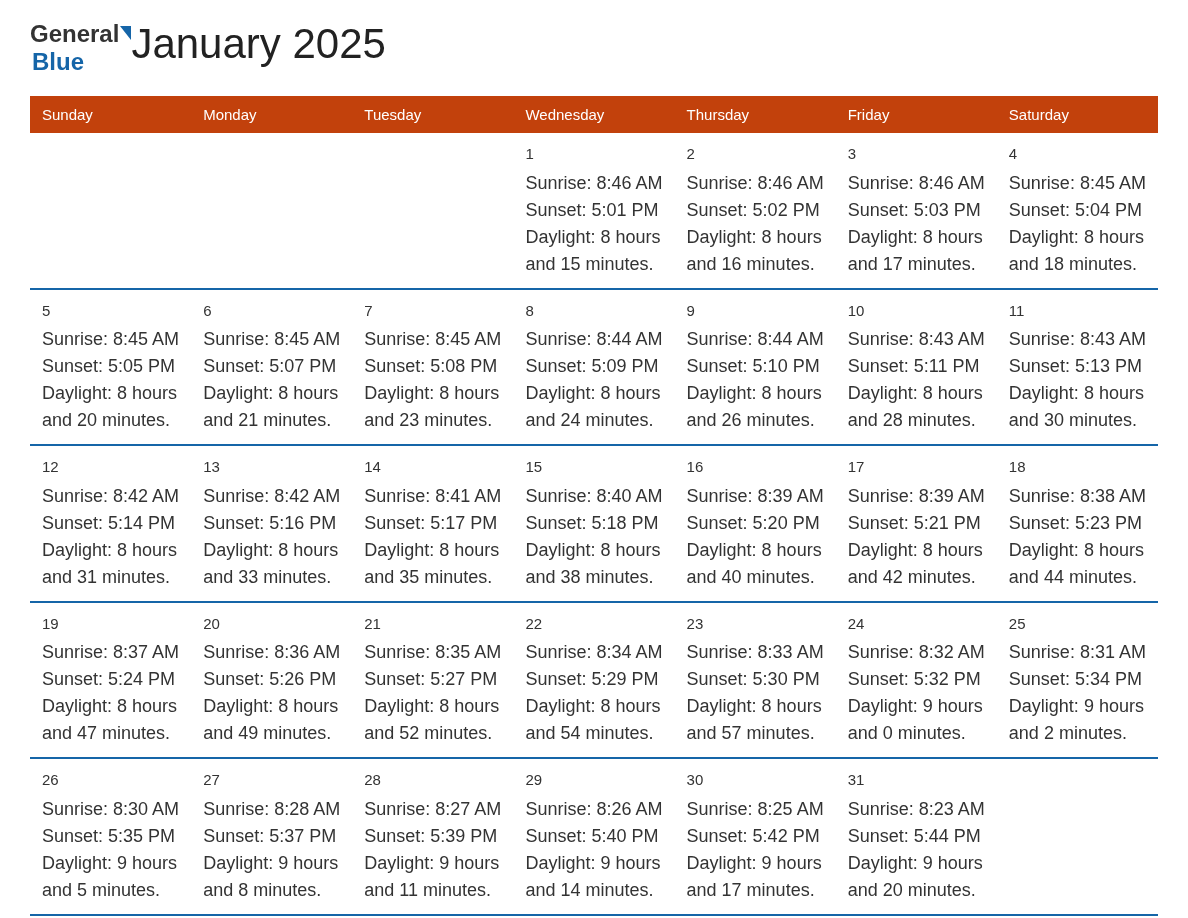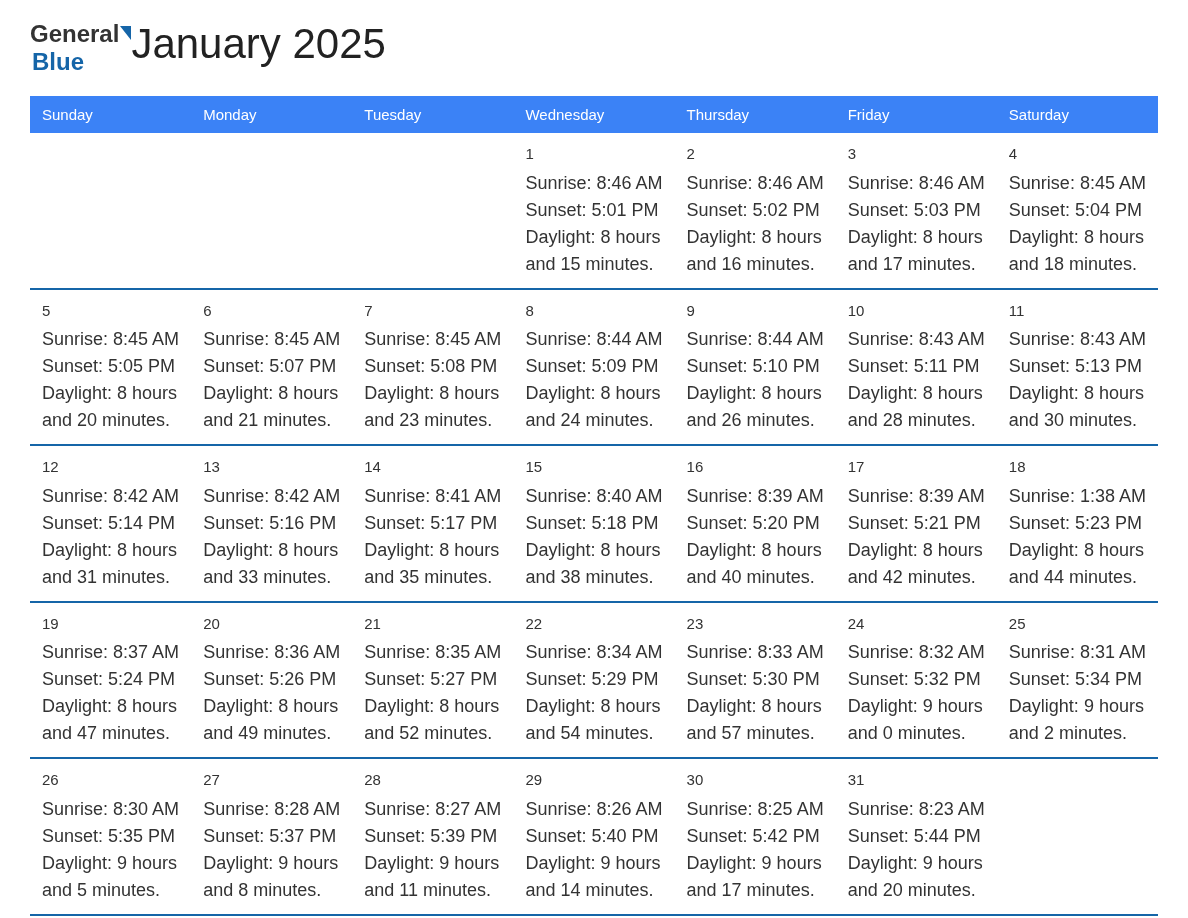--- a/index.html
+++ b/index.html
@@ -25,21 +25,21 @@
     .title-block h2 {
       font-size: 20px;
       font-weight: normal;
       color: #555;
     }
     table {
       width: 100%;
       border-collapse: collapse;
     }
     thead tr th {
-      background-color: #3b82f6;
+      background-color: #c2410c;
       color: #fff;
       text-align: left;
       padding: 10px 12px;
       font-size: 15px;
       font-weight: normal;
     }
     tbody tr {
       border-bottom: 2px solid #1565a8;
     }
     tbody tr td {
@@ -176,21 +176,21 @@
 Daylight: 8 hours
 and 38 minutes.</span></td>
         <td><span class="day-num">16</span><span class="day-info" style="white-space: pre-line;">Sunrise: 8:39 AM
 Sunset: 5:20 PM
 Daylight: 8 hours
 and 40 minutes.</span></td>
         <td><span class="day-num">17</span><span class="day-info" style="white-space: pre-line;">Sunrise: 8:39 AM
 Sunset: 5:21 PM
 Daylight: 8 hours
 and 42 minutes.</span></td>
-        <td><span class="day-num">18</span><span class="day-info" style="white-space: pre-line;">Sunrise: 1:38 AM
+        <td><span class="day-num">18</span><span class="day-info" style="white-space: pre-line;">Sunrise: 8:38 AM
 Sunset: 5:23 PM
 Daylight: 8 hours
 and 44 minutes.</span></td>
       </tr>
       <tr>
         <td><span class="day-num">19</span><span class="day-info" style="white-space: pre-line;">Sunrise: 8:37 AM
 Sunset: 5:24 PM
 Daylight: 8 hours
 and 47 minutes.</span></td>
         <td><span class="day-num">20</span><span class="day-info" style="white-space: pre-line;">Sunrise: 8:36 AM

